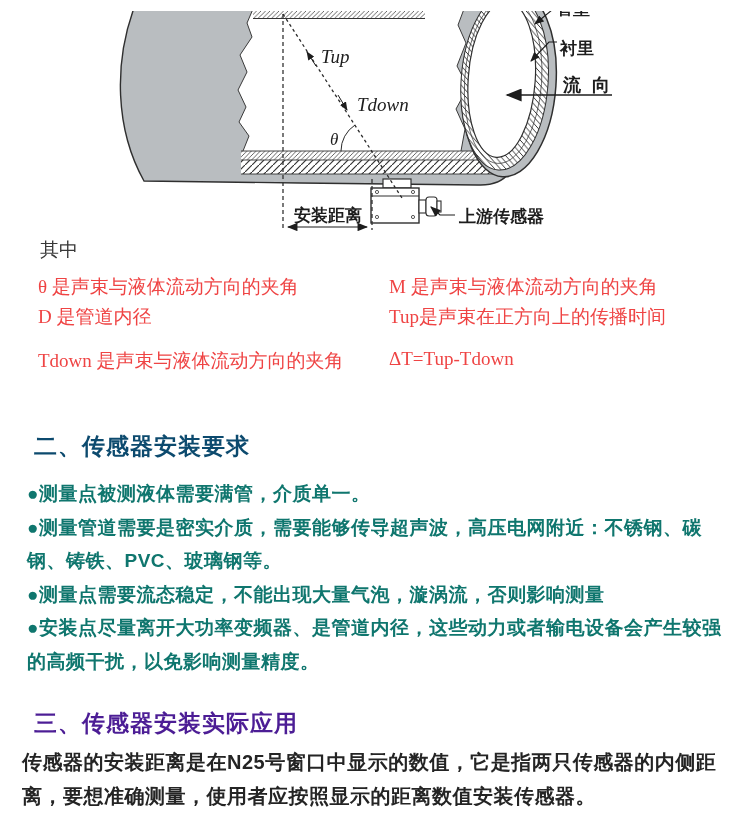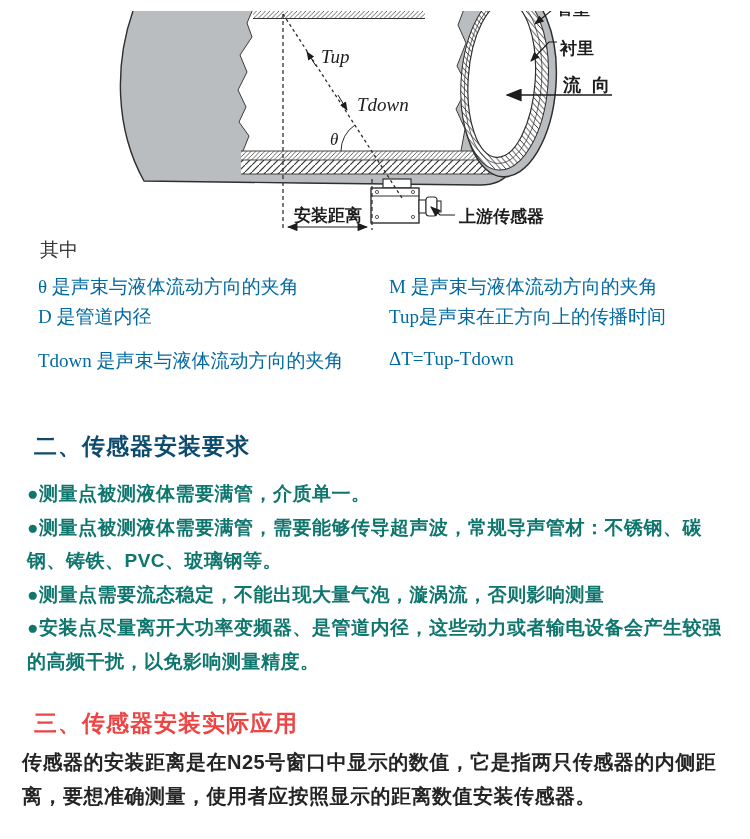--- a/index.html
+++ b/index.html
@@ -3,29 +3,29 @@
 <meta charset="utf-8">
 <style>
   html,body{margin:0;padding:0;background:#fff;}
   .page{position:relative;width:750px;height:839px;background:#ffffff;overflow:hidden;
         font-family:"Liberation Sans",sans-serif;color:#222;}
   .diagram{position:absolute;top:11px;left:0;width:750px;height:228px;}
   svg text{font-family:"Liberation Sans",sans-serif;}
   svg text.serif{font-family:"Liberation Serif",serif;}
 
   .intro{position:absolute;top:237px;left:40px;font:19px "Liberation Serif",serif;color:#383838;}
-  .defrow{position:absolute;left:0;width:750px;height:26px;font:19px "Liberation Serif",serif;color:#0369a1;}
+  .defrow{position:absolute;left:0;width:750px;height:26px;font:19px "Liberation Serif",serif;color:#ef4444;}
   .defrow .dl{position:absolute;left:38px;white-space:nowrap;}
   .defrow .dr{position:absolute;left:389px;white-space:nowrap;}
   .r0{top:274px}.r1{top:304px}.r2{top:348px}
 
   .h2{position:absolute;top:431px;left:34px;font-size:23px;font-weight:700;color:#0c4a6e;letter-spacing:1px;}
   .bullets{position:absolute;top:477px;left:27px;width:708px;font-size:19px;font-weight:700;
            color:#0f766e;line-height:33.5px;letter-spacing:0.5px;}
-  .h3{position:absolute;top:708px;left:34px;font-size:23px;font-weight:700;color:#ef4444;letter-spacing:1px;}
+  .h3{position:absolute;top:708px;left:34px;font-size:23px;font-weight:700;color:#4c1d95;letter-spacing:1px;}
   .para{position:absolute;top:746px;left:22px;width:714px;font-size:20px;font-weight:700;
         color:#242424;line-height:33.5px;letter-spacing:0.5px;}
 </style>
 </head>
 <body>
 
 <div class="page">
 
   <div class="diagram">
     <svg width="750" height="228" viewBox="0 0 750 228" xmlns="http://www.w3.org/2000/svg">
@@ -121,21 +121,21 @@
     <span class="dr">Tup是声束在正方向上的传播时间</span>
   </div>
   <div class="defrow r2">
     <span class="dl">Tdown 是声束与液体流动方向的夹角</span>
     <span class="dr">ΔT=Tup-Tdown</span>
   </div>
 
   <div class="h2">二、传感器安装要求</div>
   <div class="bullets">
     <div>●测量点被测液体需要满管，介质单一。</div>
-    <div>●测量点被测液体需要满管，需要能够传导超声波，常规导声管材：不锈钢、碳钢、铸铁、PVC、玻璃钢等。</div>
+    <div>●测量管道需要是密实介质，需要能够传导超声波，高压电网附近：不锈钢、碳钢、铸铁、PVC、玻璃钢等。</div>
     <div>●测量点需要流态稳定，不能出现大量气泡，漩涡流，否则影响测量</div>
     <div>●安装点尽量离开大功率变频器、是管道内径，这些动力或者输电设备会产生较强的高频干扰，以免影响测量精度。</div>
   </div>
 
   <div class="h3">三、传感器安装实际应用</div>
   <div class="para">传感器的安装距离是在N25号窗口中显示的数值，它是指两只传感器的内侧距离，要想准确测量，使用者应按照显示的距离数值安装传感器。</div>
 
 </div>
 
 </body></html>

